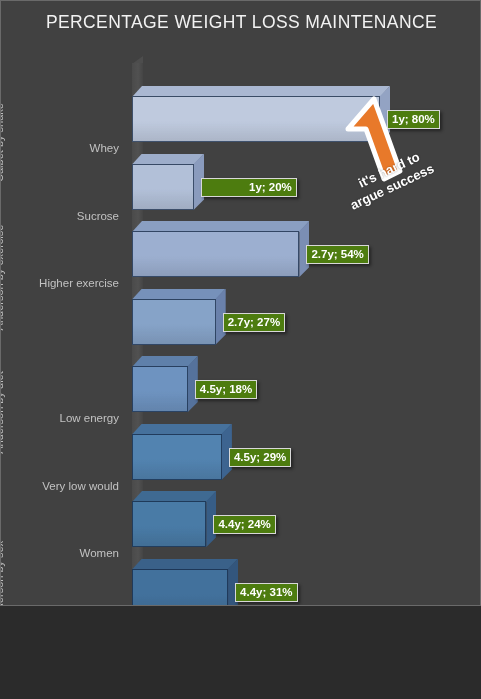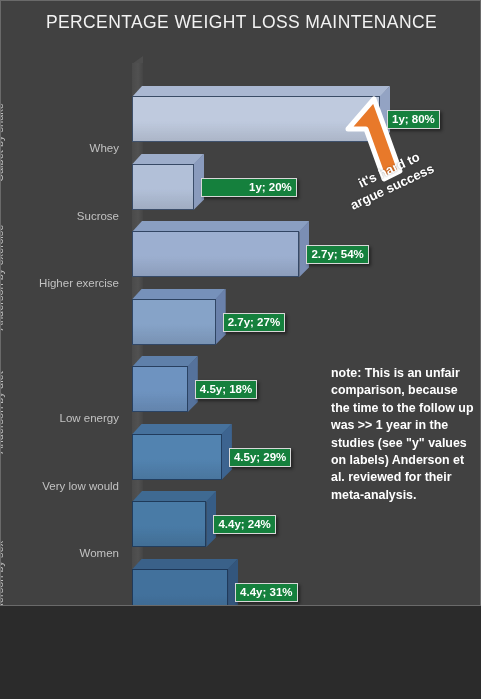--- a/index.html
+++ b/index.html
@@ -86,21 +86,21 @@
     left:0;bottom:0;
     height:46px;
     width:100%;
     box-sizing:border-box;
     border:1px solid rgba(20,40,70,.75);
   }
 
   
   .data-label{
     position:absolute;
-    background:#15803d;
+    background:#4d7c0f;
     border:1px solid #d8d8d8;
     color:#ffffff;
     font-size:11.5px;
     font-weight:bold;
     padding:1px 4px 2px 4px;
     white-space:nowrap;
     box-shadow:2px 2px 3px rgba(0,0,0,.45);
     line-height:14px;
   }
 
@@ -224,16 +224,15 @@
 
   <div id="annotation-arrow">
     <svg width="68" height="90" viewBox="0 0 68 90" xmlns="http://www.w3.org/2000/svg">
       <polygon points="4,34 30,4 38,26 56,76 40,84 22,34" fill="#e8792a" stroke="#ffffff" stroke-width="5" stroke-linejoin="round"></polygon>
     </svg>
   </div>
   <div class="anno-text" id="anno-line1" style="left: 355px; top: 176px; transform: rotate(-25deg);">it's hard to</div>
   <div class="anno-text" id="anno-line2" style="left: 347px; top: 198px; transform: rotate(-25deg);">argue success</div>
 
   <div id="note-block">
-    <p>note: This is an unfair comparison, because the time to the follow up was &gt;&gt; 1 year in the studies (see "y" values on labels) Anderson et al. reviewed for their meta-analysis.</p>
   </div>
 
 </div>
 
 </body></html>

